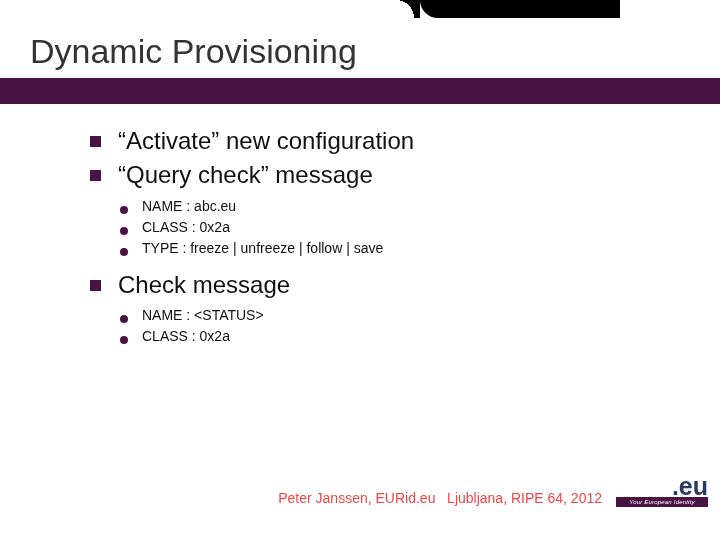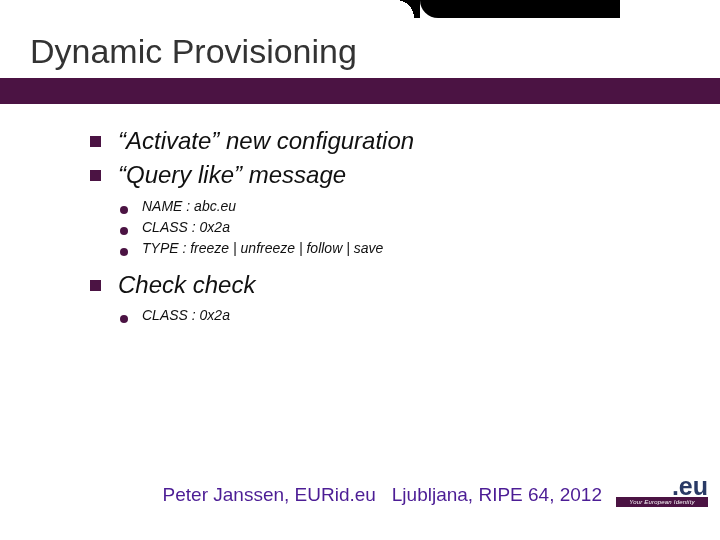--- a/index.html
+++ b/index.html
@@ -72,21 +72,20 @@
     padding: 0;
     margin: 0;
   }
   ul.level1 > li {
     position: relative;
     padding-left: 28px;
     font-size: 24px;
     line-height: 1.35;
     margin-bottom: 2px;
     color: #111;
-    font-style: italic;
   }
   ul.level1 > li::before {
     content: "";
     position: absolute;
     left: 0;
     top: 11px;
     width: 11px;
     height: 11px;
     background: #4b1343;
   }
@@ -118,22 +117,22 @@
     position: absolute;
     bottom: 22px;
     left: 0;
     right: 0;
     padding: 0 20px 0 0;
   }
   .footer-text {
     position: absolute;
     right: 118px;
     bottom: 12px;
-    font-size: 19px;
-    color: #4c1d95;
+    font-size: 14px;
+    color: #ef4444;
     white-space: nowrap;
   }
   .footer-logo {
     position: absolute;
     right: 12px;
     bottom: 3px;
     width: 92px;
     height: 40px;
   }
   .footer-logo .eu {
@@ -167,30 +166,31 @@
     <div class="title">Dynamic Provisioning</div>
   </div>
   <div class="title-band"></div>
 
   <div class="body">
     <ul class="level1">
       <li>
         <span>“Activate” new configuration</span>
       </li>
       <li>
-        <span>“Query like” message</span>
+        <span>“Query check” message</span>
         <ul class="level2">
           <li><span>NAME : abc.eu</span></li>
           <li><span>CLASS : 0x2a</span></li>
           <li><span>TYPE : freeze | unfreeze | follow | save</span></li>
         </ul>
       </li>
       <li>
-        <span>Check check</span>
+        <span>Check message</span>
         <ul class="level2">
+          <li><span>NAME : &lt;STATUS&gt;</span></li>
           <li><span>CLASS : 0x2a</span></li>
         </ul>
       </li>
     </ul>
   </div>
 
   <div class="footer">
     <div class="footer-text">
       <span>Peter Janssen, EURid.eu</span>&nbsp;&nbsp;
       <span>Ljubljana, RIPE 64, 2012</span>

